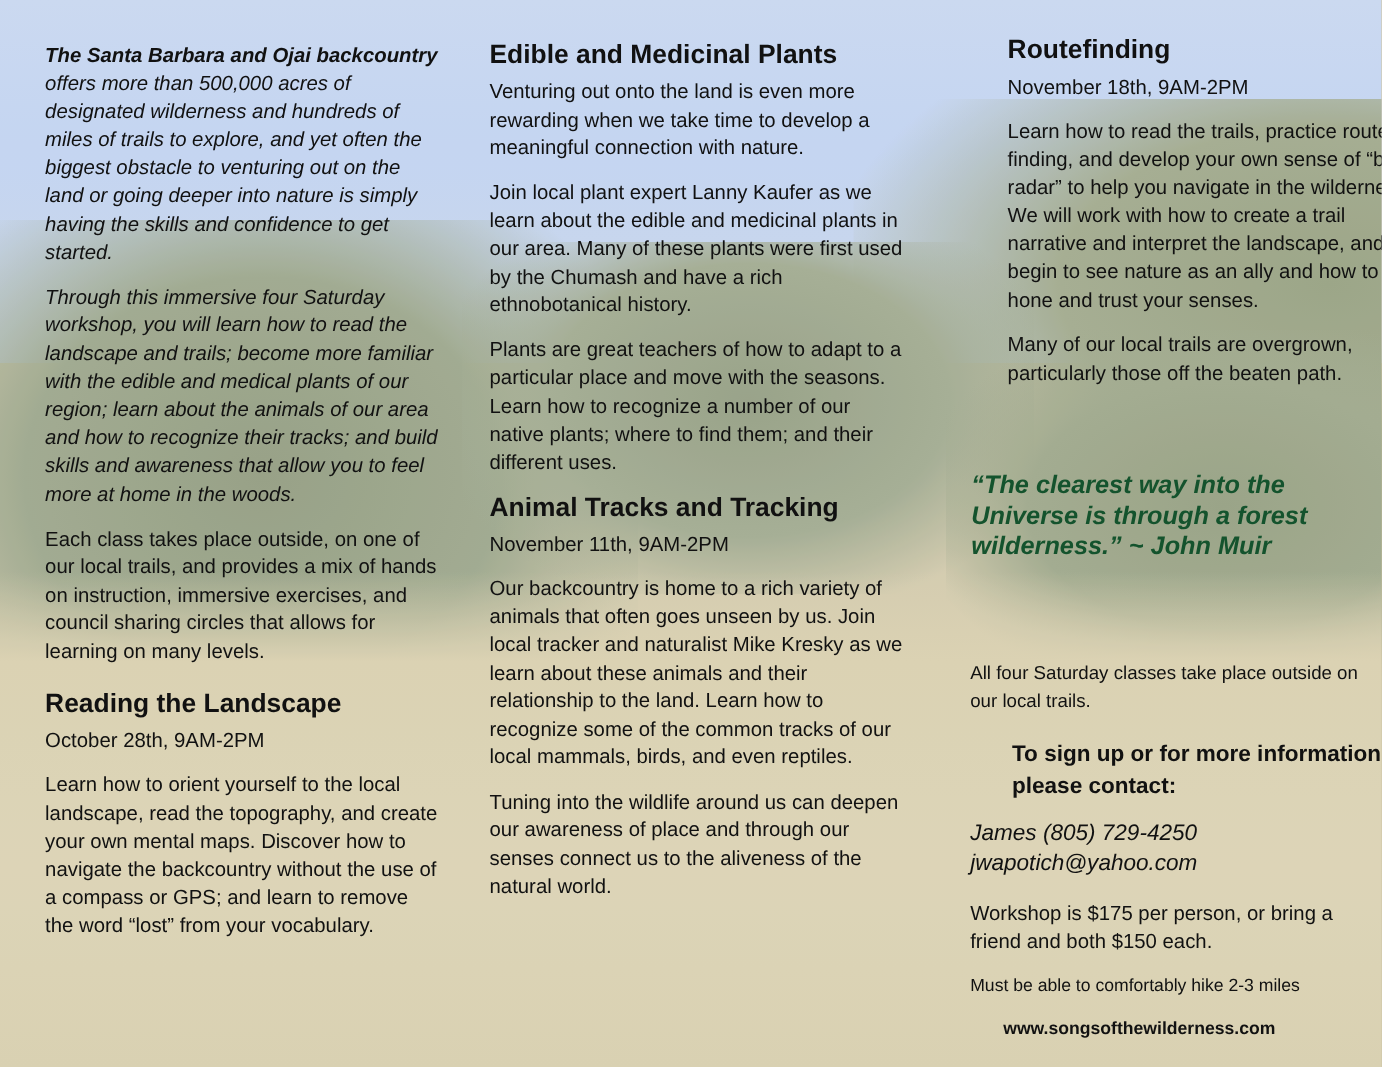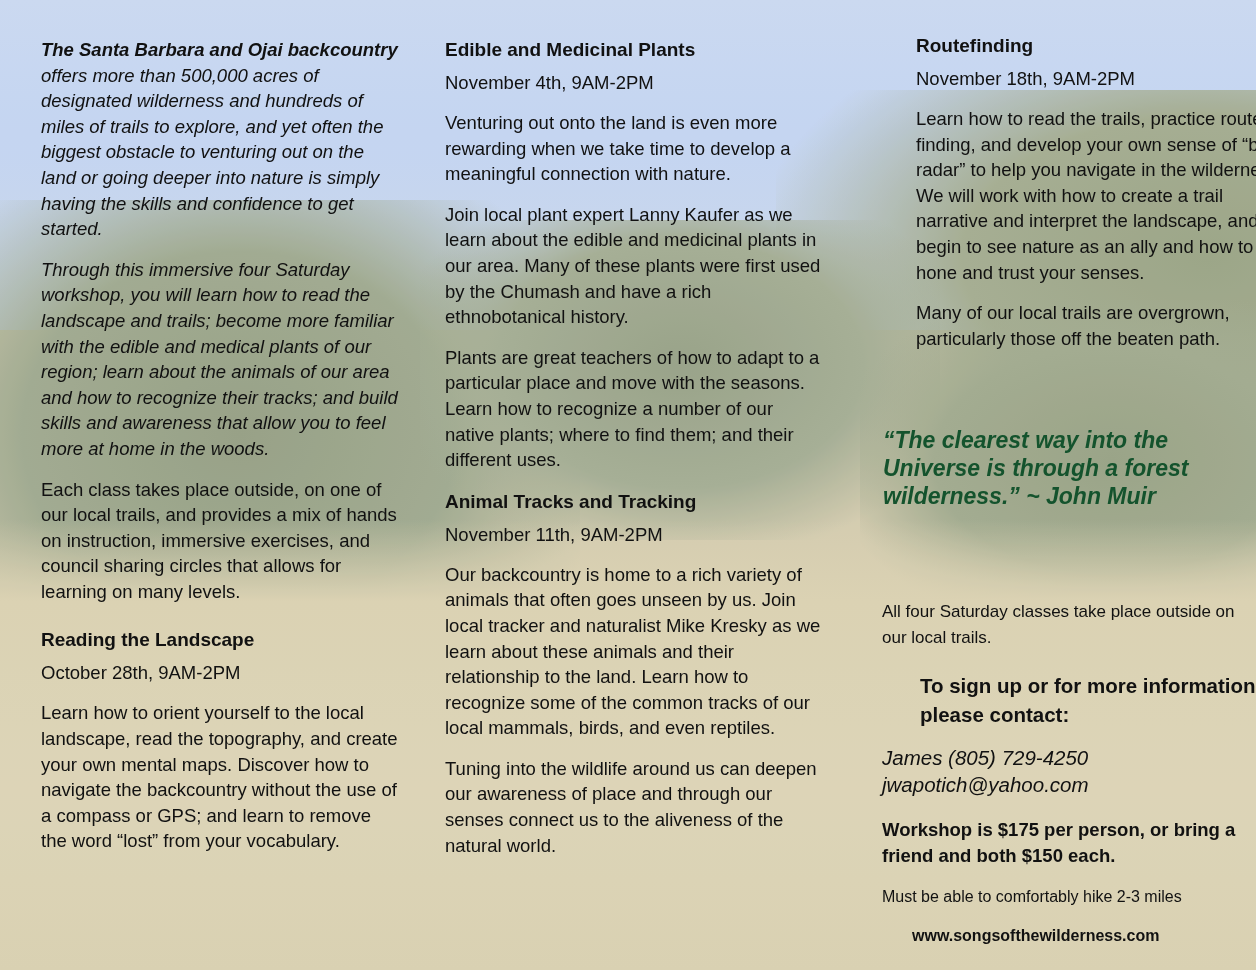--- a/index.html
+++ b/index.html
@@ -39,33 +39,33 @@
   .bg-veil { position: absolute; inset: 0; background: rgba(255,255,255,0.12); }
 
   .col { position: absolute; z-index: 1; }
   .col-left  { left: 41px;  top: 37px;  width: 360px; }
   .col-mid   { left: 445px; top: 36px;  width: 380px; }
   .col-right { left: 868px; top: 32px;  width: 380px; margin-left: 48px; }
 
   .p { font-size: 18.5px; line-height: 25.6px; margin-bottom: 15px; }
   .it { font-style: italic; }
   .b { font-weight: bold; }
-  .h { font-size: 19px; font-weight: bold; line-height: 28px; margin-bottom: 6px; }
+  .h { font-size: 24px; font-weight: bold; line-height: 28px; margin-bottom: 6px; }
   .date { font-size: 18.5px; line-height: 25px; margin-bottom: 15px; }
 
   .quote {
     position: absolute; z-index: 1; left: 883px; top: 426px; width: 360px;
     color: #14532d; font-weight: bold; font-style: italic;
     font-size: 23px; line-height: 28px;
   }
   .info { position: absolute; z-index: 1; left: 882px; width: 360px; }
   .info-classes { top: 599px; font-size: 17px; line-height: 26px; }
   .info-cta { top: 671px; font-size: 20.5px; line-height: 29px; font-weight: bold; margin-left: 38px; }
   .info-contact { top: 744px; font-size: 20.5px; line-height: 27px; font-style: italic; }
-  .info-price { top: 817px; font-size: 18.5px; line-height: 26px; font-weight: bold; }
+  .info-price { top: 817px; font-size: 18.5px; line-height: 26px; }
   .info-req { top: 886px; font-size: 16px; line-height: 22px; }
   .info-url { top: 925px; left: 912px; font-size: 16px; line-height: 22px; font-weight: bold; }
 </style>
 </head>
 <body>
 
 <div class="bg">
   <div class="bg-sky"></div>
   <div class="bg-hill"></div>
   <div class="bg-trees-left"></div>
@@ -83,21 +83,20 @@
   <section>
     <h2 class="h">Reading the Landscape</h2>
     <div class="date">October 28th, 9AM-2PM</div>
     <p class="p">Learn how to orient yourself to the local landscape, read the topography, and create your own mental maps. Discover how to navigate the backcountry without the use of a compass or GPS; and learn to remove the word “lost” from your vocabulary.</p>
   </section>
 </div>
 
 <div class="col col-mid">
   <section>
     <h2 class="h">Edible and Medicinal Plants</h2>
-    <div class="date">November 4th, 9AM-2PM</div>
     <p class="p">Venturing out onto the land is even more rewarding when we take time to develop a meaningful connection with nature.</p>
     <p class="p">Join local plant expert Lanny Kaufer as we learn about the edible and medicinal plants in our area. Many of these plants were first used by the Chumash and have a rich ethnobotanical history.</p>
     <p class="p" style="">Plants are great teachers of how to adapt to a particular place and move with the seasons. Learn how to recognize a number of our native plants; where to find them; and their different uses.</p>
   </section>
   <section>
     <h2 class="h">Animal Tracks and Tracking</h2>
     <div class="date">November 11th, 9AM-2PM</div>
     <p class="p">Our backcountry is home to a rich variety of animals that often goes unseen by us. Join local tracker and naturalist Mike Kresky as we learn about these animals and their relationship to the land. Learn how to recognize some of the common tracks of our local mammals, birds, and even reptiles.</p>
     <p class="p">Tuning into the wildlife around us can deepen our awareness of place and through our senses connect us to the aliveness of the natural world.</p>
   </section>

